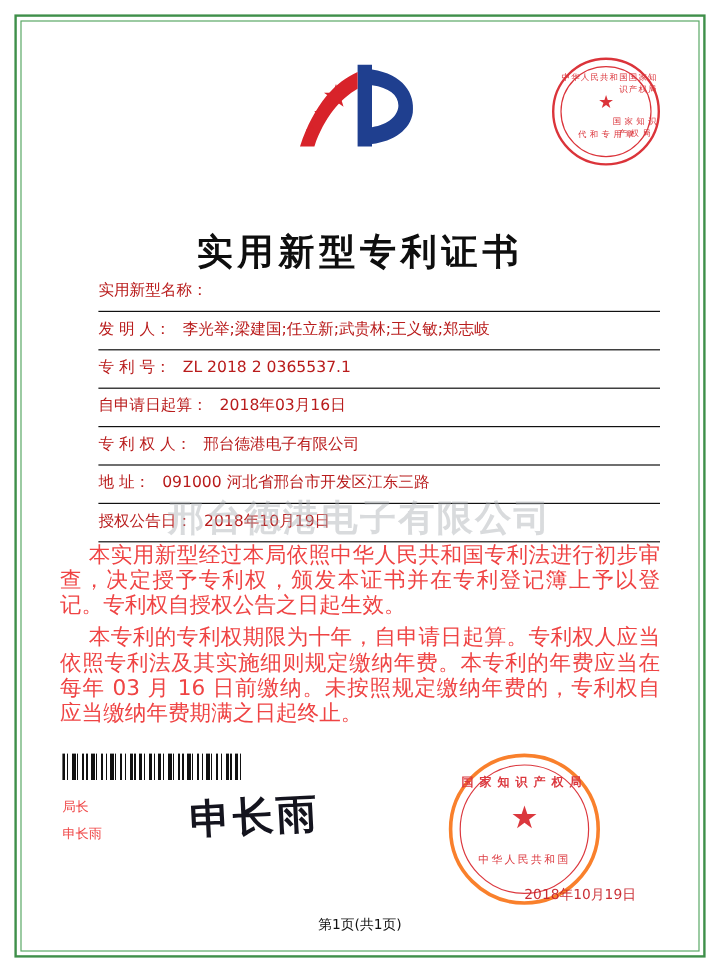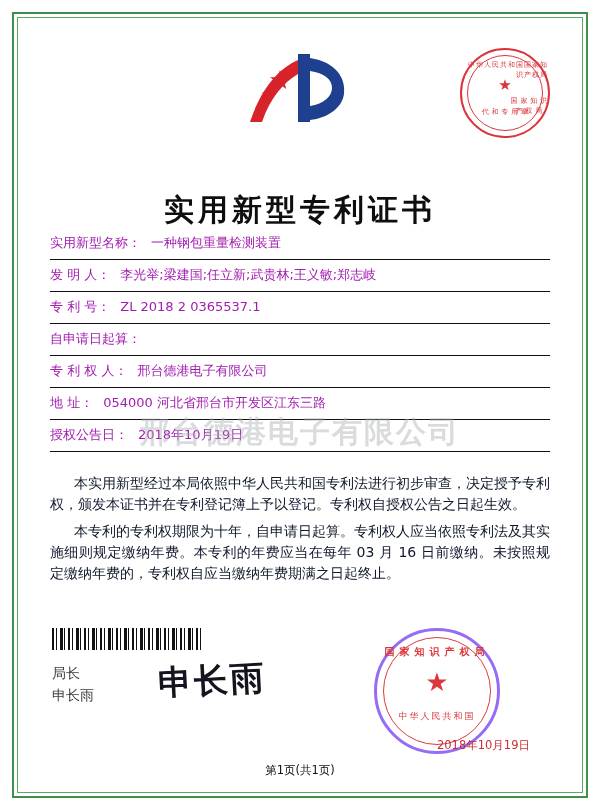--- a/index.html
+++ b/index.html
@@ -124,48 +124,49 @@
   .fields {
     position: absolute;
     left: 10px;
     right: 10px;
     top: 188px;
   }
   .field-row {
     display: flex;
     align-items: flex-end;
     font-size: 13px;
-    color: #a21caf;
+    color: #b91c1c;
     padding: 6px 0 7px 0;
     border-bottom: 1px solid #111;
     line-height: 18px;
+    margin-left: 32px;
   }
   .f-label {
     white-space: nowrap;
     margin-right: 10px;
   }
   .f-value {
     flex: 1;
   }
   .field-row.split { border-bottom: 1px solid #111; }
   .half {
     display: flex;
     align-items: flex-start;
     flex: 1;
   }
   .half.right { padding-left: 18px; }
   
   .paras {
     position: absolute;
     left: 10px;
     right: 10px;
-    top: 433px;
-    font-size: 14px;
+    top: 412px;
+    font-size: 18px;
     line-height: 21px;
-    color: #0f172a;
+    color: #ef4444;
     text-align: justify;
   }
   .paras p {
     margin: 0 0 6px 0;
     text-indent: 24px;
   }
   
   .barcode {
     position: absolute;
     left: 12px;
@@ -177,22 +178,22 @@
         #111 0px, #111 2px, #fff 2px, #fff 4px,
         #111 4px, #111 5px, #fff 5px, #fff 8px,
         #111 8px, #111 11px, #fff 11px, #fff 12px,
         #111 12px, #111 13px, #fff 13px, #fff 16px);
   }
   
   .sig-block {
     position: absolute;
     left: 12px;
     top: 622px;
-    font-size: 14px;
-    color: #404040;
+    font-size: 11px;
+    color: #ef4444;
     line-height: 22px;
   }
   .sig-hand {
     position: absolute;
     left: 118px;
     top: 618px;
     font-family: "DejaVu Serif", "Liberation Serif", serif;
     font-size: 34px;
     font-weight: bold;
     color: #14141e;
@@ -200,21 +201,21 @@
     transform: rotate(-3deg);
   }
   
   .seal-bottom {
     position: absolute;
     right: 60px;
     top: 588px;
     width: 120px;
     height: 120px;
     border-radius: 50%;
-    border: 3px solid #8b5cf6;
+    border: 3px solid #f97316;
     color: #d8232a;
     opacity: 0.9;
   }
   .seal-bottom .inner-ring {
     position: absolute;
     left: 6px; top: 6px; right: 6px; bottom: 6px;
     border: 1px solid #d8232a;
     border-radius: 50%;
   }
   .seal-bottom .b-star {
@@ -303,45 +304,45 @@
       <div class="s-line1">国 家 知 识 产 权 局</div>
       <div class="s-line2">代 和 专 用 章</div>
     </div>
 
     <div class="title">实用新型专利证书</div>
 
     <div class="fields">
 
       <div class="field-row">
         <span class="f-label">实用新型名称：</span>
-        <span class="f-value">一种钢包重量检测装置</span>
       </div>
 
       <div class="field-row">
         <span class="f-label">发 明 人：</span>
         <span class="f-value">李光举;梁建国;任立新;武贵林;王义敏;郑志岐</span>
       </div>
 
       <div class="field-row">
         <span class="f-label">专 利 号：</span>
         <span class="f-value">ZL 2018 2 0365537.1</span>
       </div>
 
       <div class="field-row">
         <span class="f-label">自申请日起算：</span>
+        <span class="f-value">2018年03月16日</span>
       </div>
 
       <div class="field-row">
         <span class="f-label">专 利 权 人：</span>
         <span class="f-value">邢台德港电子有限公司</span>
       </div>
 
       <div class="field-row">
         <span class="f-label">地 址：</span>
-        <span class="f-value">054000 河北省邢台市开发区江东三路</span>
+        <span class="f-value">091000 河北省邢台市开发区江东三路</span>
       </div>
 
       <div class="field-row split">
         <span class="half">
           <span class="f-label">授权公告日：</span>
           <span class="f-value">2018年10月19日</span>
         </span>
       </div>
 
     </div>

